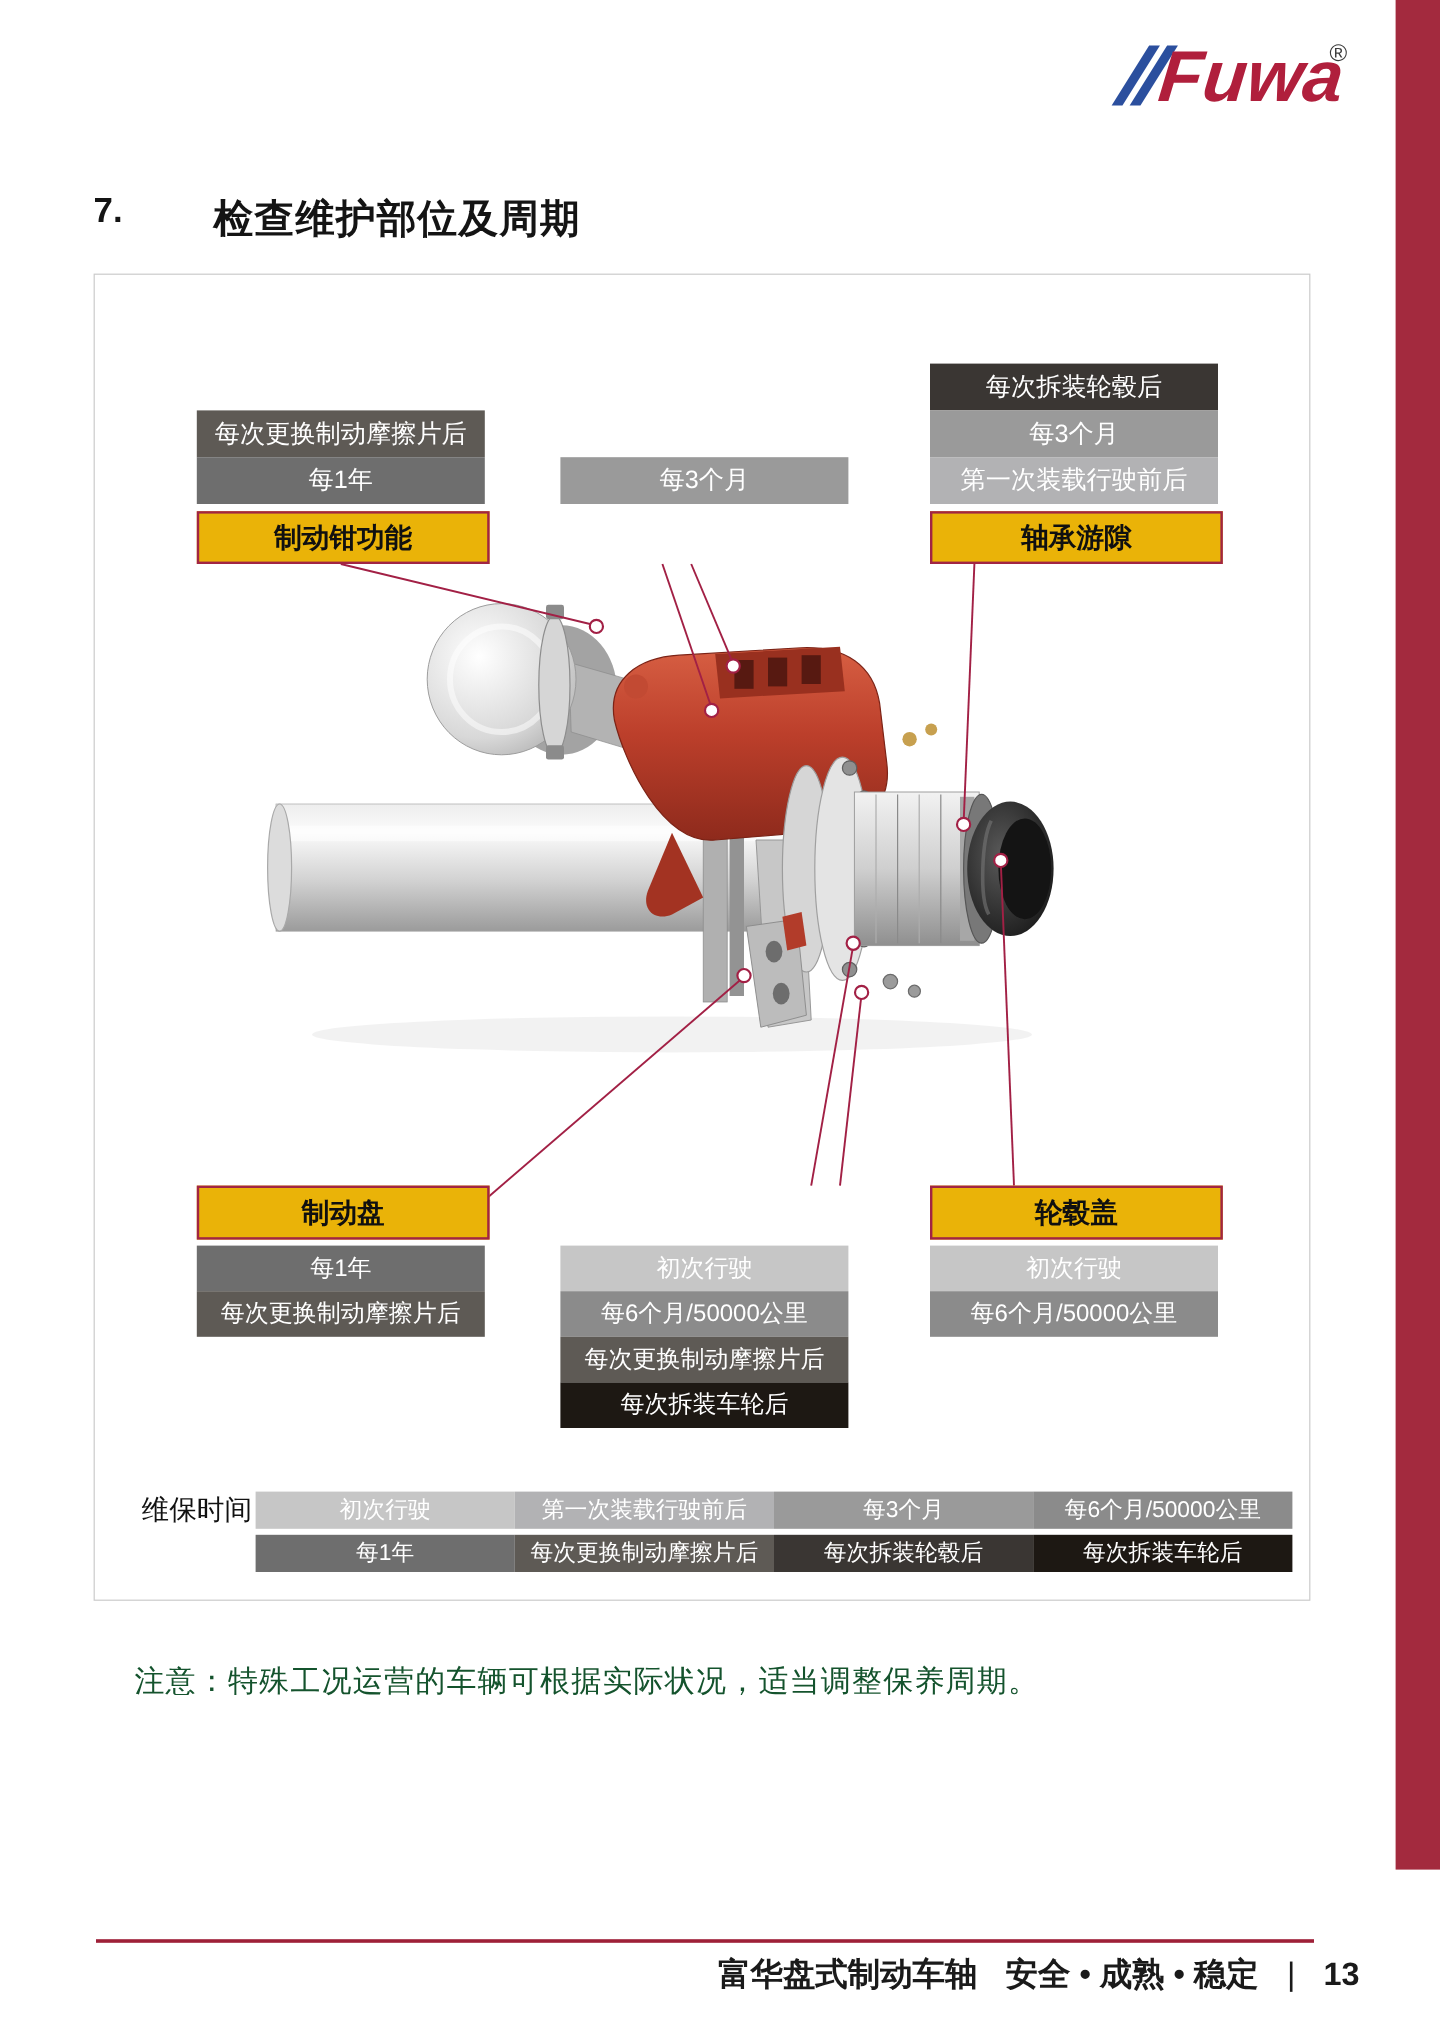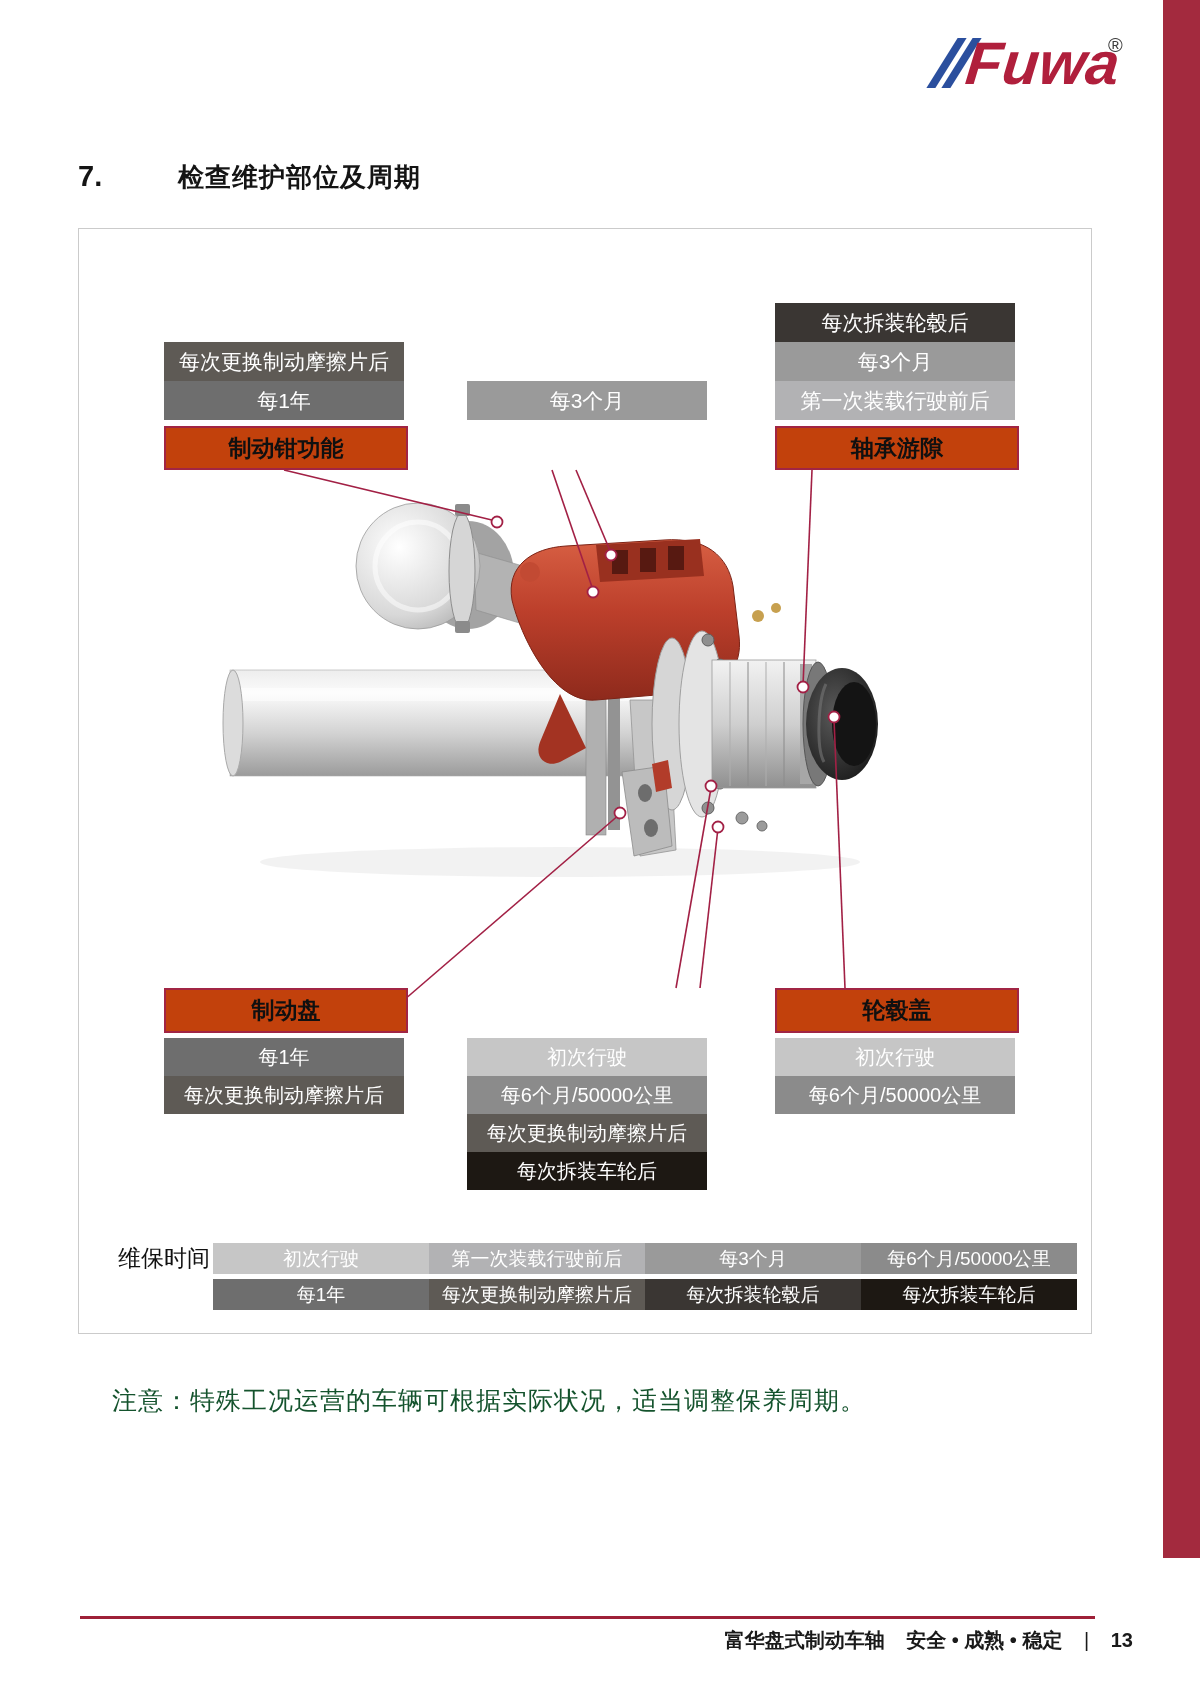--- a/index.html
+++ b/index.html
@@ -14,45 +14,45 @@
   .logo{position:absolute;left:930px;top:26px;width:210px;height:78px;}
   .logo .slash{position:absolute;width:9px;height:50px;background:#2b4f9e;transform:skewX(-32deg);top:12px;}
   .logo .s1{left:12px;} .logo .s2{left:27px;}
   .logo .word{
     position:absolute;left:36px;top:0px;font-size:60px;font-weight:800;
     font-style:italic;color:#b01f3c;letter-spacing:0px;transform:skewX(-6deg);line-height:76px;
   }
   .logo .reg{position:absolute;left:178px;top:8px;font-size:20px;color:#3c3c3c;font-style:normal;}
   
   .h-num{position:absolute;left:78px;top:160px;font-size:29px;font-weight:bold;color:#141414;}
-  .h-title{position:absolute;left:178px;top:160px;font-size:26px;font-weight:bold;color:#141414;letter-spacing:1px;}
+  .h-title{position:absolute;left:178px;top:160px;font-size:33px;font-weight:bold;color:#141414;letter-spacing:1px;}
   
   .frame{position:absolute;left:78px;top:228px;width:1012px;height:1104px;border:1px solid #cncnc;border:1px solid #cbcbcb;background:#ffffff;}
   .illus{position:absolute;left:0;top:0;pointer-events:none;}
   
   .bar{position:absolute;color:#ffffff;text-align:center;overflow:hidden;white-space:nowrap;}
   .bar-t{height:39px;line-height:39px;font-size:21px;}
   .bar-b{height:38px;line-height:38px;font-size:20px;}
   .part-title{
-    position:absolute;background:#c2410c;border:2px solid #a12544;color:#101010;
+    position:absolute;background:#eab308;border:2px solid #a12544;color:#101010;
     font-weight:bold;text-align:center;white-space:nowrap;
   }
   .pt-top{height:40px;line-height:40px;font-size:23px;}
   .pt-bot{height:41px;line-height:41px;font-size:23px;}
   .colL{left:164px;width:240px;} .colM{left:467px;width:240px;} .colR{left:775px;width:240px;}
   
   .lg-label{position:absolute;left:118px;top:1243px;height:31px;line-height:31px;font-size:23px;color:#111;}
   .lg{position:absolute;height:31px;line-height:31px;width:216px;color:#ffffff;text-align:center;font-size:19px;white-space:nowrap;}
   .lgr1{top:1243px;} .lgr2{top:1279px;}
   .lgc1{left:213px;} .lgc2{left:429px;} .lgc3{left:645px;} .lgc4{left:861px;}
   
   .note{position:absolute;left:112px;top:1384px;font-size:25px;color:#14532d;letter-spacing:1px;font-weight:500;}
   
   .footer-line{position:absolute;left:80px;top:1616px;width:1015px;height:3px;background:#9e2038;}
-  .footer{position:absolute;right:67px;top:1627px;font-size:20px;font-weight:bold;color:#1a1a1a;white-space:nowrap;}
+  .footer{position:absolute;right:67px;top:1627px;font-size:27px;font-weight:bold;color:#1a1a1a;white-space:nowrap;}
   .footer .slogan{margin-left:16px;}
   .footer .divider{margin:0 16px;font-weight:normal;}
 </style>
 </head>
 <body>
 
 <div class="page">
 
   <div class="edge-bar"></div>
 

